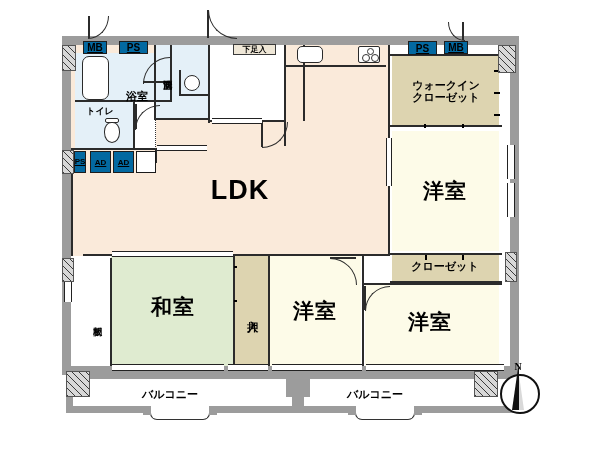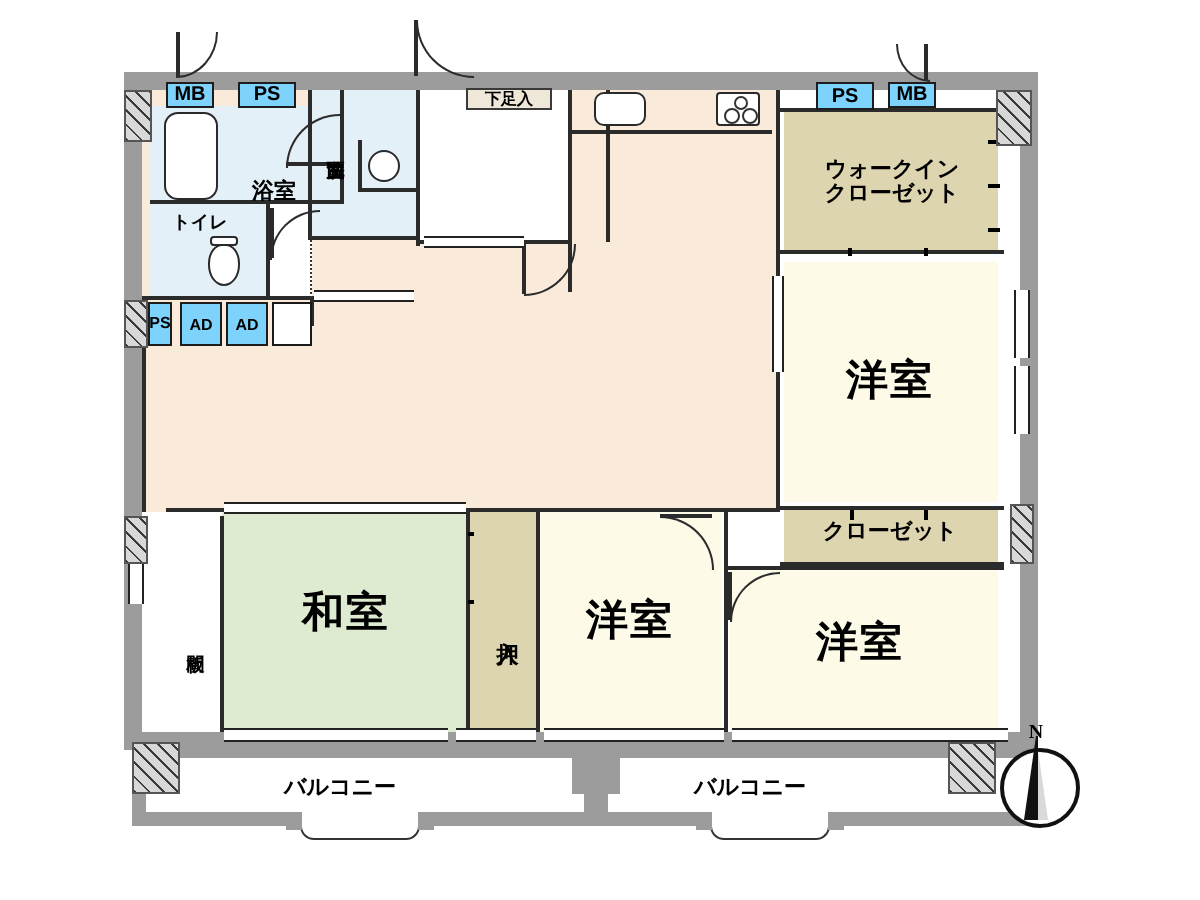--- a/index.html
+++ b/index.html
@@ -31,23 +31,23 @@
        display:flex;align-items:center;justify-content:center;
        text-align:center;line-height:1.05;white-space:pre-line;}
   .lbl-xl{font-size:27px;font-weight:700;letter-spacing:1px;}
   .lbl-lg{font-size:21px;font-weight:700;letter-spacing:1px;}
   .lbl-md{font-size:15px;font-weight:700;}
   .lbl-sm{font-size:11px;font-weight:700;}
   .lbl-xs{font-size:9px;font-weight:700;}
   .vert{writing-mode:vertical-rl;text-orientation:upright;}
 
   
-  .tagbox{position:absolute;box-sizing:border-box;background:#7dd3fc;
+  .tagbox{position:absolute;box-sizing:border-box;background:#0369a1;
           border:1.4px solid #1d1d1d;display:flex;align-items:center;
-          justify-content:center;font-size:10px;font-weight:700;color:#000;}
+          justify-content:center;font-size:10px;font-weight:700;color:#000;text-decoration:underline;}
   .tagbox.small{font-size:8px;}
   .tagbox.vtag{font-size:8px;line-height:0.95;flex-direction:column;}
 
   
   .shoebox{position:absolute;box-sizing:border-box;background:#efe7d7;
            border:1.2px solid #3a3a3a;display:flex;align-items:center;
            justify-content:center;font-size:8px;font-weight:700;color:#000;}
 
   
   .bath{position:absolute;box-sizing:border-box;background:#ffffff;
@@ -286,20 +286,21 @@
   <div class="dottedv" style="left:155px; top:118px; height:31px;"></div>
 
 
   <div class="lbl lbl-sm" style="left:112px; top:88px; width:50px; height:18px;">浴室</div>
 
   <div class="lbl lbl-xs vert" style="left:158px; top:48px; width:18px; height:50px;">洗面室</div>
 
   <div class="lbl lbl-xs" style="left:80px; top:105px; width:40px; height:14px;">トイレ</div>
 
 
+  <div class="lbl lbl-xl" style="left:185px; top:173px; width:110px; height:34px;">LDK</div>
 
   <div class="lbl lbl-sm" style="left:394px; top:75px; width:104px; height:34px;">ウォークイン
 クローゼット</div>
 
   <div class="lbl lbl-lg" style="left:400px; top:177px; width:90px; height:28px;">洋室</div>
 
   <div class="lbl lbl-sm" style="left:394px; top:259px; width:102px; height:16px;">クローゼット</div>
 
   <div class="lbl lbl-lg" style="left:385px; top:308px; width:90px; height:28px;">洋室</div>
 

